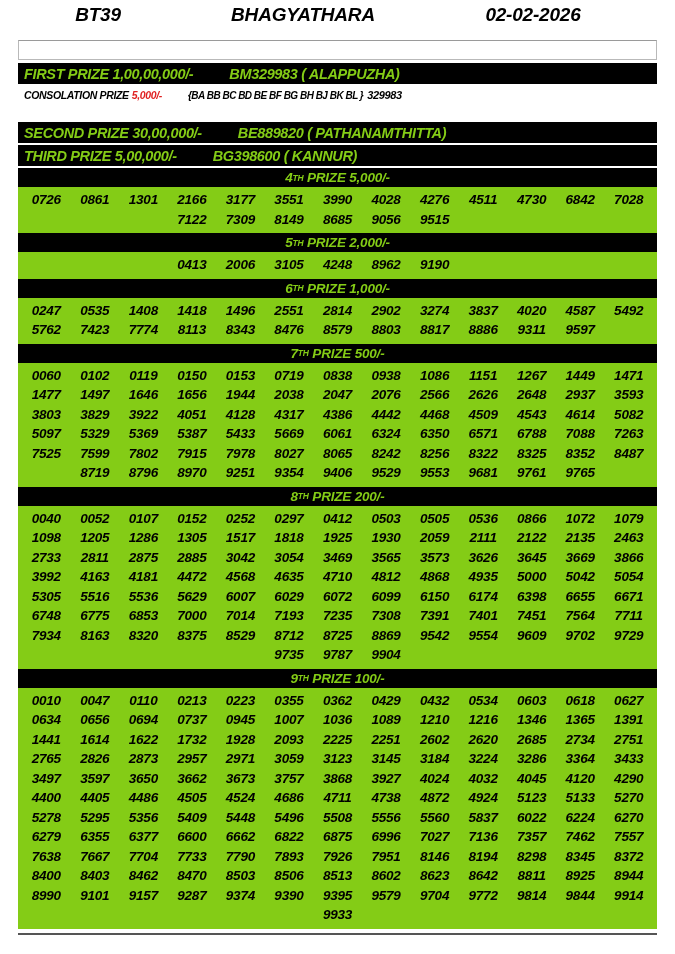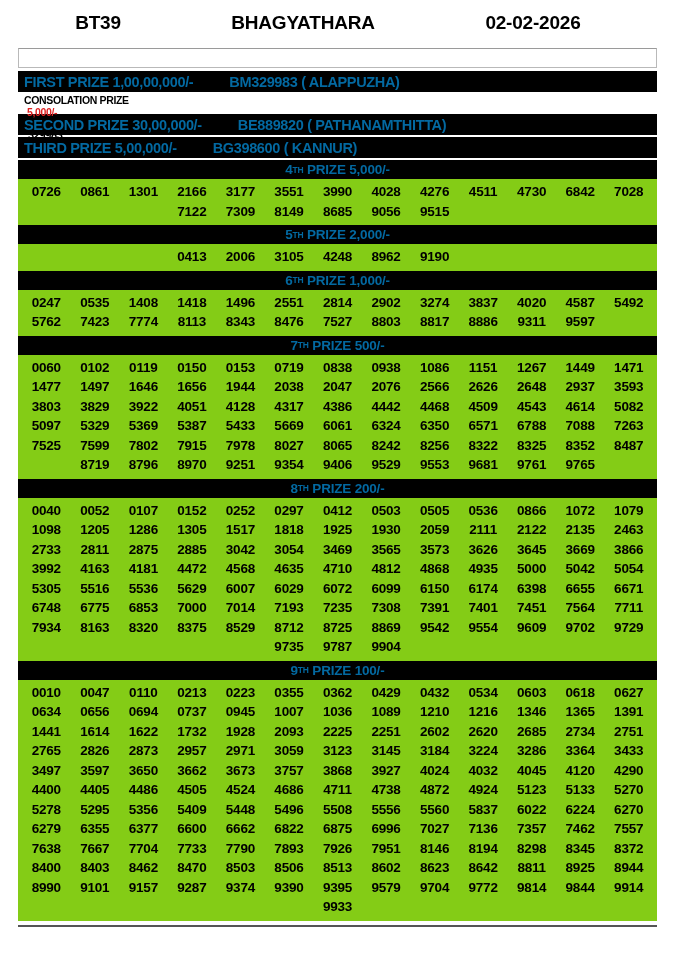--- a/index.html
+++ b/index.html
@@ -13,21 +13,22 @@
     font-family: "Liberation Sans", sans-serif;
     color: #000000;
     overflow: hidden;
   }
 
   #sheet {
     position: relative;
     width: 675px;
     height: 734px;
     box-sizing: border-box;
-    padding: 8px 18px;
+    padding: 0 18px;
+    font-style: italic;
   }
 
   
   .header {
     display: flex;
     align-items: baseline;
     justify-content: flex-start;
     height: 34px;
     padding: 4px 0 2px 0;
   }
@@ -47,21 +48,21 @@
     border: 1px solid #b9b9b9;
     border-top: 1px solid #9a9a9a;
     box-sizing: border-box;
     margin-bottom: 3px;
     background: #ffffff;
   }
 
   
   .bar {
     background: #000000;
-    color: #0369a1;
+    color: #84cc16;
     box-sizing: border-box;
     display: flex;
     align-items: center;
     white-space: nowrap;
     overflow: hidden;
   }
   .bar-top {            
     height: 21px;
     padding-left: 6px;
     font-size: 14.5px;
@@ -84,27 +85,27 @@
   .bar-center sup {
     font-size: 8.5px;
     vertical-align: super;
     line-height: 0;
   }
 
   
   .consolation {
     height: 18px;
     display: flex;
+    align-items: center;
     font-size: 10.5px;
     font-weight: bold;
     letter-spacing: -0.35px;
     white-space: nowrap;
     padding-left: 6px;
-    margin-bottom: 2px;
-    flex-direction: column;
+    margin-bottom: 18px;
   }
   .consolation .c-amount { color: #e02020; margin-left: 3px; }
   .consolation .c-series {
     margin-left: 26px;
     font-size: 10px;
     letter-spacing: -0.5px;
   }
   .consolation .c-num { margin-left: 4px; font-size: 11px; }
 
   
@@ -246,21 +247,21 @@
           <span class="num">4587</span>
           <span class="num">5492</span>
         </div>
         <div class="numrow">
           <span class="num">5762</span>
           <span class="num">7423</span>
           <span class="num">7774</span>
           <span class="num">8113</span>
           <span class="num">8343</span>
           <span class="num">8476</span>
-          <span class="num">7527</span>
+          <span class="num">8579</span>
           <span class="num">8803</span>
           <span class="num">8817</span>
           <span class="num">8886</span>
           <span class="num">9311</span>
           <span class="num">9597</span>
           <span class="num empty">0000</span>
         </div>
       </div>
       <div class="bar bar-center">
         <span>7</span>

